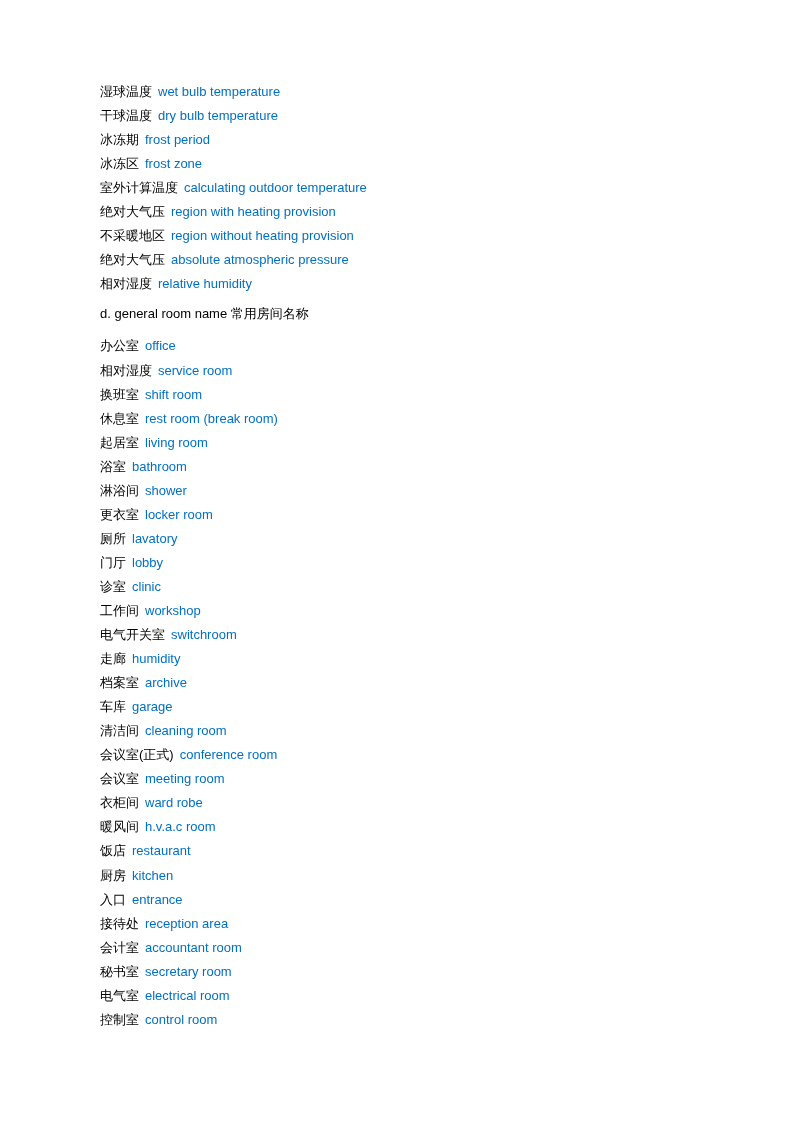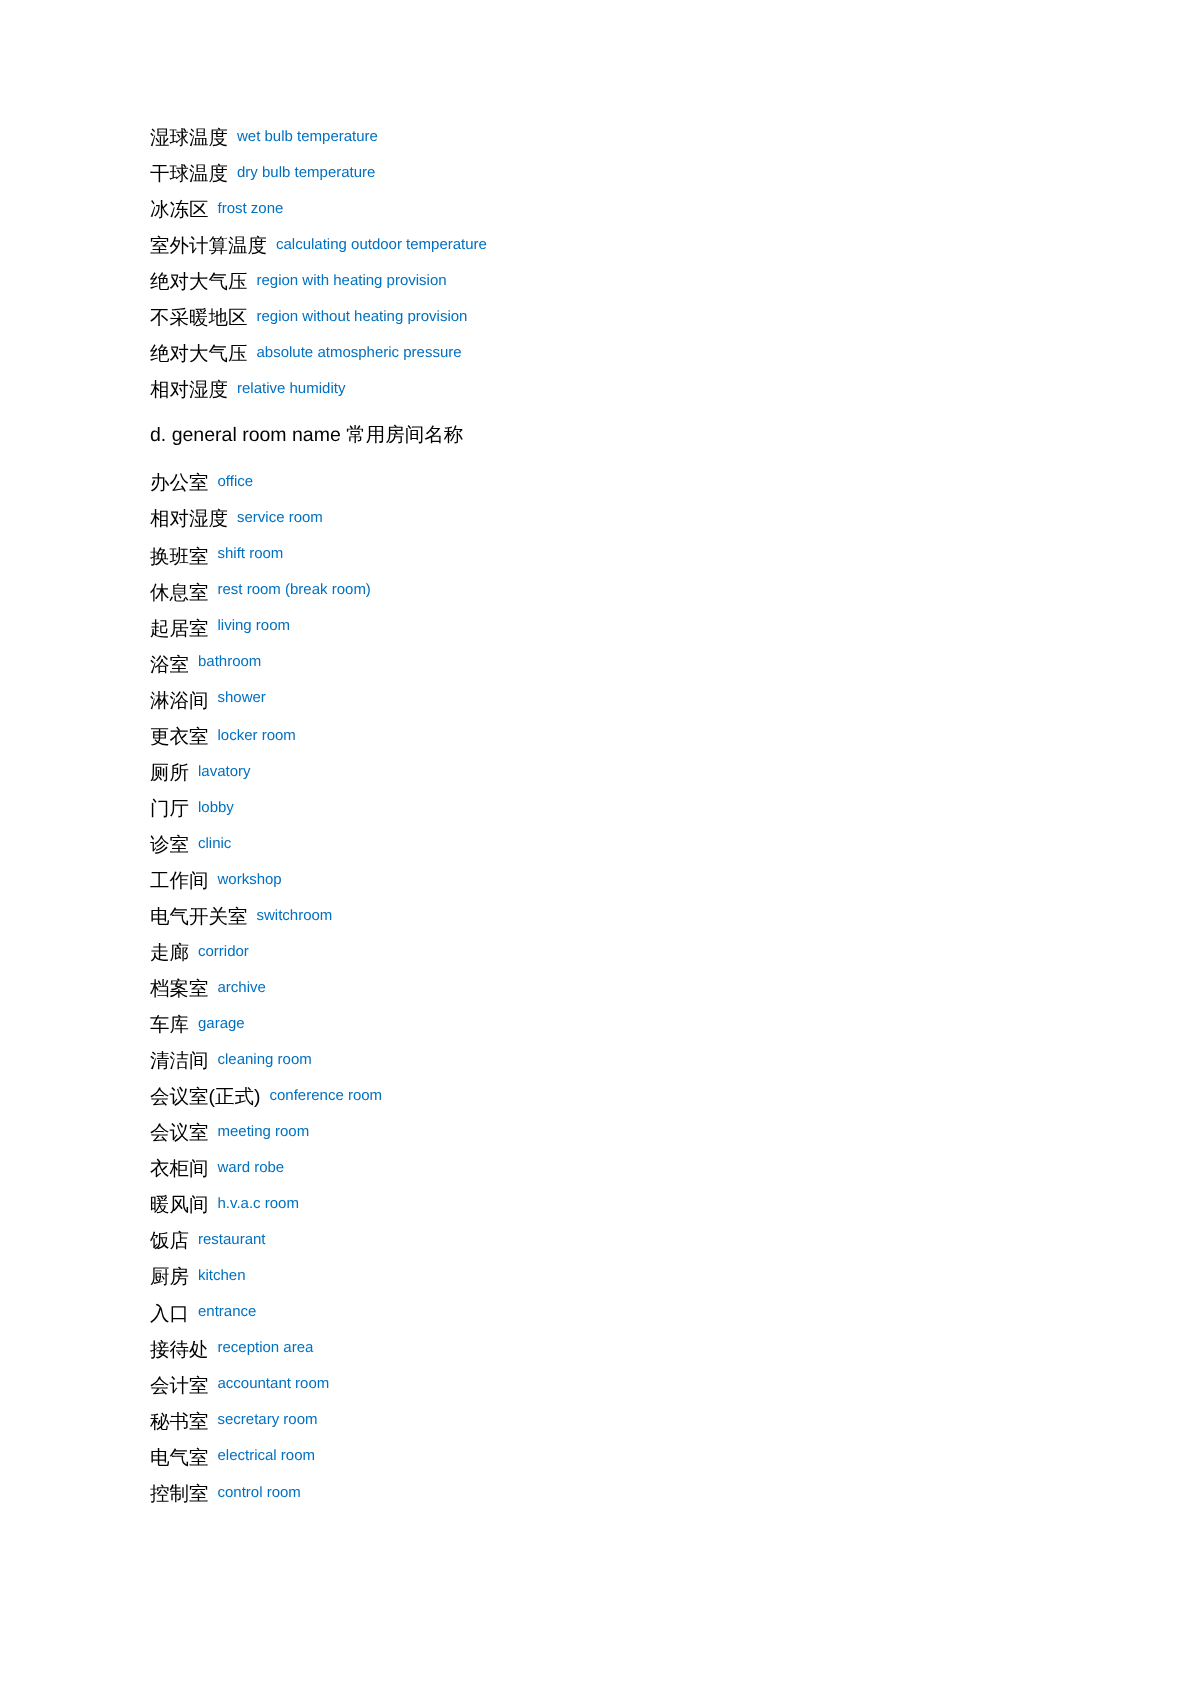--- a/index.html
+++ b/index.html
@@ -12,30 +12,30 @@
       font-family: Arial, "Microsoft YaHei", sans-serif;
       font-size: 13px;
       color: #000;
       width: 794px;
       min-height: 1123px;
       padding: 80px 100px;
     }
     .term-row {
       line-height: 1.85;
       display: flex;
-      align-items: center;
+      align-items: flex-start;
       gap: 6px;
     }
     .zh {
       color: #000;
       font-size: 13px;
     }
     .en {
       color: #0070c0;
-      font-size: 10px;
+      font-size: 13px;
     }
     .section-header {
       margin-bottom: 8px;
       color: #000;
       font-size: 13px;
       line-height: 1.85;
     }
     .spacer {
       height: 6px;
     }
@@ -46,20 +46,24 @@
 <div id="terms-container">
     <div class="term-row">
       <span class="zh">湿球温度</span>
       <span class="en">wet bulb temperature</span>
     </div>
     <div class="term-row">
       <span class="zh">干球温度</span>
       <span class="en">dry bulb temperature</span>
     </div>
     <div class="term-row">
+      <span class="zh">冰冻期</span>
+      <span class="en">frost period</span>
+    </div>
+    <div class="term-row">
       <span class="zh">冰冻区</span>
       <span class="en">frost zone</span>
     </div>
     <div class="term-row">
       <span class="zh">室外计算温度</span>
       <span class="en">calculating outdoor temperature</span>
     </div>
     <div class="term-row">
       <span class="zh">绝对大气压</span>
       <span class="en">region with heating provision</span>
@@ -129,21 +133,21 @@
     <div class="term-row">
       <span class="zh">工作间</span>
       <span class="en">workshop</span>
     </div>
     <div class="term-row">
       <span class="zh">电气开关室</span>
       <span class="en">switchroom</span>
     </div>
     <div class="term-row">
       <span class="zh">走廊</span>
-      <span class="en">corridor</span>
+      <span class="en">humidity</span>
     </div>
     <div class="term-row">
       <span class="zh">档案室</span>
       <span class="en">archive</span>
     </div>
     <div class="term-row">
       <span class="zh">车库</span>
       <span class="en">garage</span>
     </div>
     <div class="term-row">

